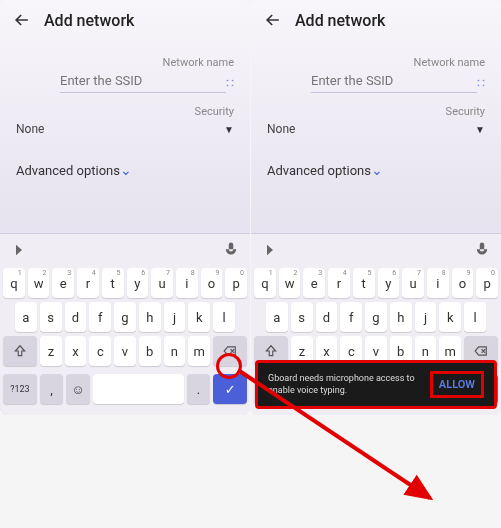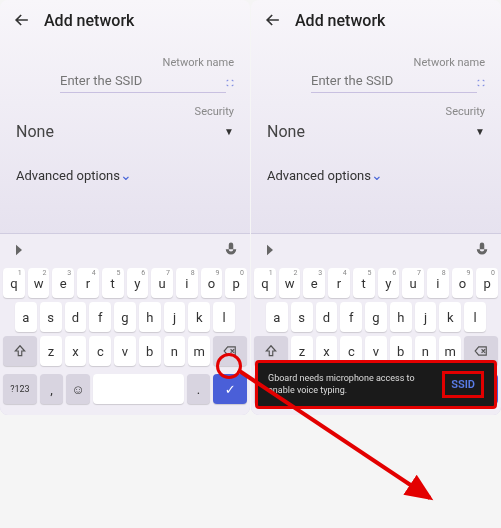--- a/index.html
+++ b/index.html
@@ -8,21 +8,21 @@
   .phone { width: 250px; height: 415px; background: linear-gradient(180deg, #f8f6fa 0%, #e8e4f0 50%, #d8d4e8 100%); position: relative; overflow: hidden; border-radius: 8px; }
   .header { display: flex; align-items: center; padding: 8px 12px; height: 40px; }
   .back-arrow { width: 20px; height: 20px; margin-right: 12px; cursor: pointer; }
   .title { font-size: 16px; font-weight: 500; color: #222; }
   .form { padding: 8px 16px; }
   .field-label { font-size: 11px; color: #888; margin-top: 8px; margin-bottom: 4px; text-align: right; }
   .ssid-row { display: flex; align-items: center; justify-content: space-between; margin-bottom: 12px; }
   .ssid-input { font-size: 13px; color: #7a6db3; border: none; background: transparent; outline: none; flex: 1; border-bottom: 1px solid #c8c0e0; padding-bottom: 4px; margin-left: 44px; }
   .qr-icon { width: 20px; height: 20px; cursor: pointer; }
   .security-row { display: flex; justify-content: space-between; align-items: center; margin-bottom: 20px; padding-bottom: 6px; }
-  .security-value { font-size: 16px; color: #444; text-align: right; }
+  .security-value { font-size: 12px; color: #444; text-align: right; }
   .dropdown-arrow { font-size: 10px; color: #333; }
   .adv-row { display: flex; align-items: center; cursor: pointer; }
   .adv-label { font-size: 13px; color: #333; }
   .chevron { color: #4a67d8; font-size: 14px; }
   .keyboard { position: absolute; bottom: 0; left: 0; right: 0; background: #f0edf5; border-top: 1px solid #d0cce0; }
   .kb-top { display: flex; justify-content: space-between; align-items: center; padding: 6px 10px; height: 32px; }
   .kb-icon { width: 18px; height: 18px; color: #666; cursor: pointer; }
   .kb-rows { padding: 2px 3px; }
   .kb-row { display: flex; gap: 3px; margin-bottom: 4px; justify-content: center; }
   .key { flex: 1; height: 30px; background: #fff; border-radius: 4px; display: flex; align-items: center; justify-content: center; font-size: 13px; color: #333; box-shadow: 0 1px 1px rgba(0,0,0,0.15); position: relative; cursor: pointer; }
@@ -224,21 +224,21 @@
         <div class="key" style="flex:0.9;background:#d8d4e0">,</div>
         <div class="key" style="flex:0.9;background:#d8d4e0">☺</div>
         <div class="key key-space"></div>
         <div class="key" style="flex:0.9;background:#d8d4e0">.</div>
         <div class="key key-enter">✓</div>
       </div>
     </div>
 
     <div class="toast">
       <div class="toast-text">Gboard needs microphone access to enable voice typing.</div>
-      <div class="toast-btn">SSID</div>
+      <div class="toast-btn">ALLOW</div>
     </div>
   </div>
 </div>
 
 <svg class="arrow-line" style="position:absolute;top:0;left:0;width:501px;height:528px;pointer-events:none">
   <defs>
       <marker id="ah" markerWidth="8" markerHeight="8" refX="6" refY="3" orient="auto">
         <path d="M0,0 L7,3 L0,6 Z" fill="#e30000"></path>
       </marker>
     </defs>

